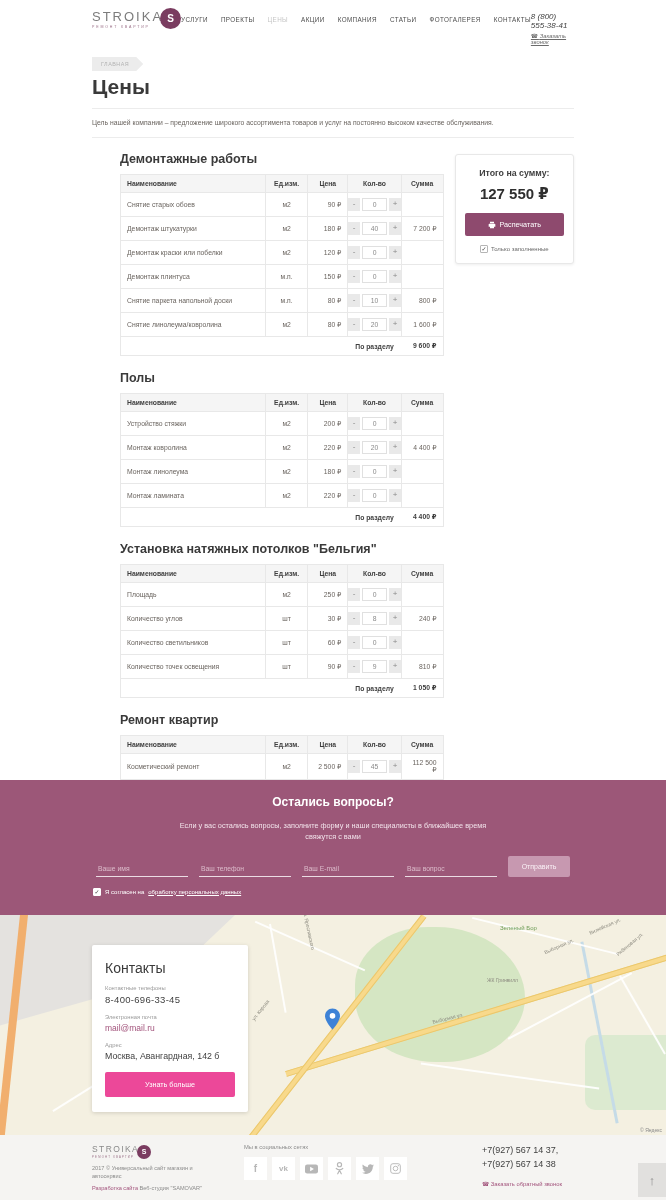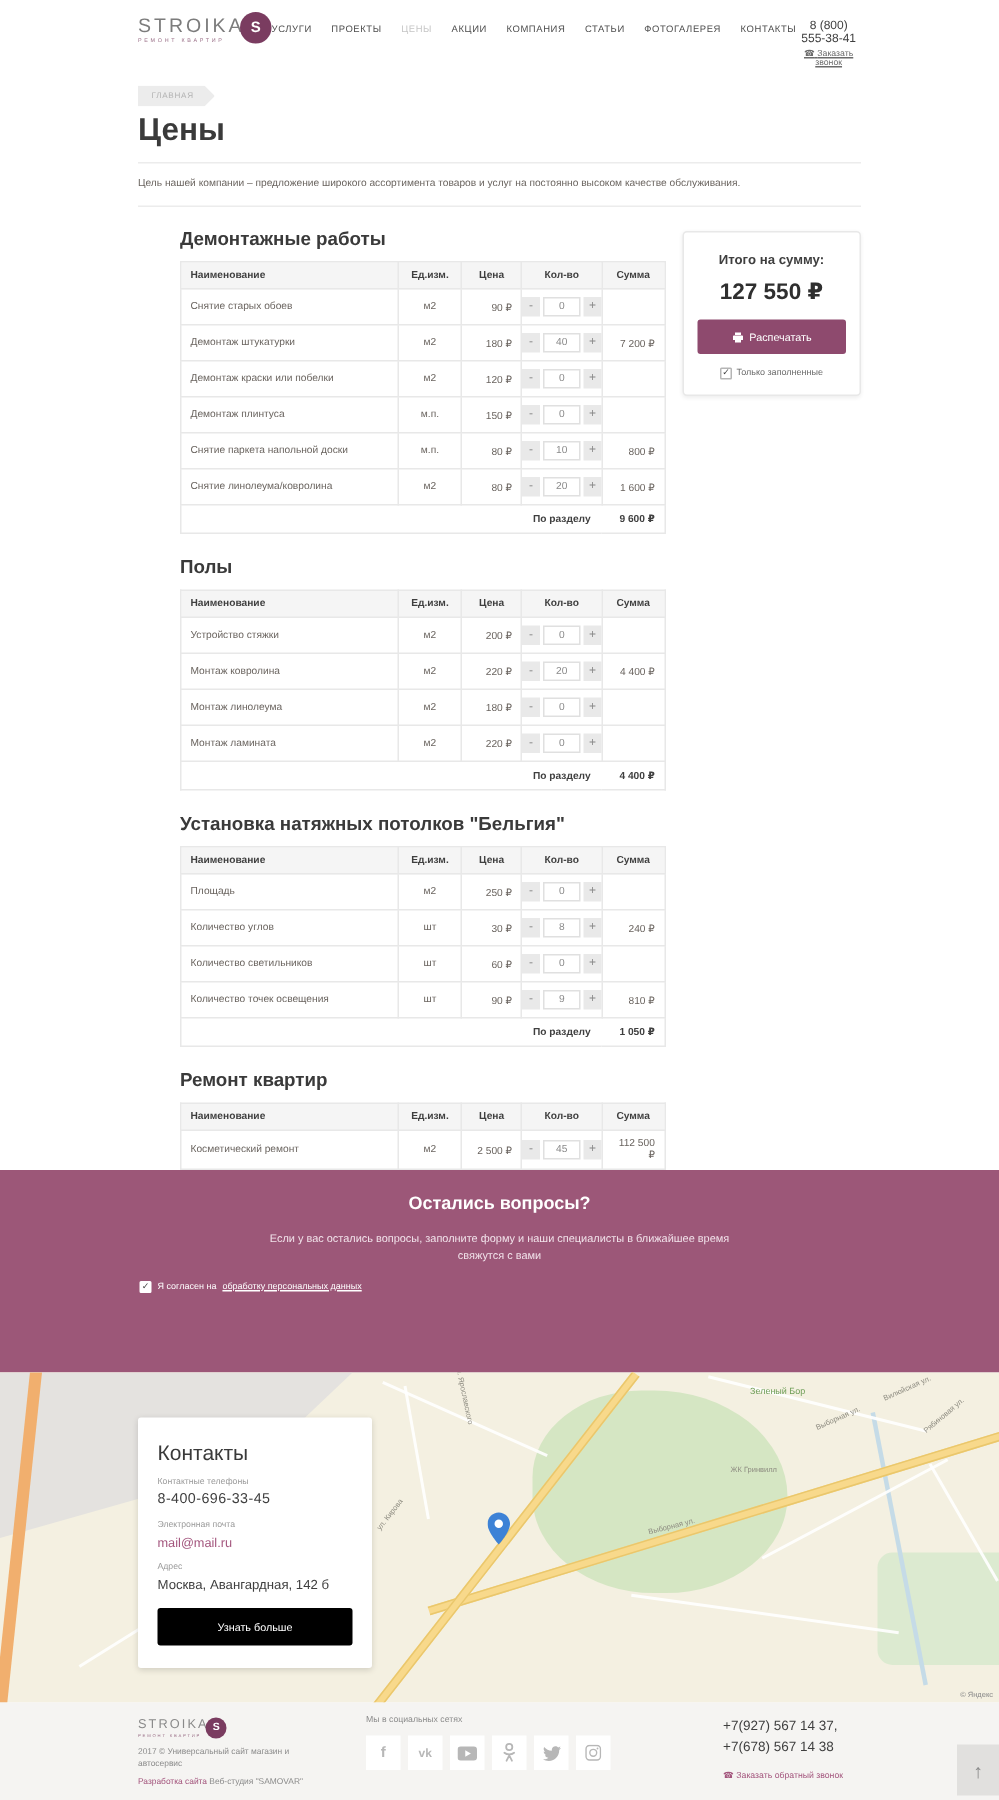--- a/index.html
+++ b/index.html
@@ -12,21 +12,21 @@
   .header-row { display:flex; align-items:flex-start; justify-content:space-between; }
   .logo { display:flex; align-items:center; cursor:pointer; }
   .logo-textwrap { text-align:left; }
   .logo-name { font-size:13px; letter-spacing:2px; color:#7c7c7c; font-weight:normal; }
   .logo-tagline { font-size:3.6px; letter-spacing:1.8px; color:#9b7088; margin-top:1px; }
   .logo-badge { width:21px; height:21px; border-radius:50%; background:#7a3c60; color:#fff;
     font-size:10px; font-weight:bold; display:flex; align-items:center; justify-content:center; margin-left:-3px; margin-top:-2px;}
   .main-nav { display:flex; gap:13px; margin-top:7px; }
   .nav-item { font-size:6.3px; letter-spacing:.4px; color:#4c4c4c; text-decoration:none; cursor:pointer; }
   .nav-item.active { color:#c6c6c6; cursor:default; }
-  .phone-block { text-align:center; margin-top:3px; width:84px; }
+  .phone-block { text-align:left; margin-top:3px; width:84px;font-style:italic; }
   .phone-number { font-size:8px; color:#3f3f3f; }
   .callback-link { display:inline-block; margin-top:3px; font-size:5.8px; color:#6b6b6b; text-decoration:underline; cursor:pointer; }
   .phone-icon { font-size:5.8px; color:#6b6b6b; }
 
   
   .breadcrumb-row { height:24px; padding-top:6px; }
   .crumb { display:inline-block; background:#ececec; color:#b3b3b3; font-size:5.4px; letter-spacing:.5px;
     padding:4px 14px 4px 9px; clip-path:polygon(0 0,calc(100% - 7px) 0,100% 50%,calc(100% - 7px) 100%,0 100%); cursor:pointer;}
 
   
@@ -92,21 +92,21 @@
   .map-label-area { font-size:6px; color:#6f9e58; }
   .map-pin { position:absolute; left:325px; top:93px; width:15px; height:22px; }
   .map-attr { position:absolute; right:4px; bottom:2px; font-size:5px; color:#8a8a8a; }
   .contact-card { position:absolute; left:92px; top:30px; width:156px; height:167px; background:#fff; border-radius:2px;
     box-shadow:0 1px 4px rgba(0,0,0,.15); padding:15px 13px; }
   .contact-title { font-size:14px; color:#3a3a3a; }
   .contact-label { font-size:5.8px; color:#9a9a9a; margin-top:9px; }
   .contact-phone { font-size:9.5px; color:#3f3f3f; margin-top:3px; letter-spacing:.3px; }
   .contact-email { font-size:8.5px; color:#a3557d; margin-top:3px; cursor:pointer; }
   .contact-address { font-size:8.8px; color:#3f3f3f; margin-top:3px; }
-  .more-button { margin-top:11px; width:100%; background:#000000; color:#fff; border:none; border-radius:2px;
+  .more-button { margin-top:11px; width:100%; background:#ec4899; color:#fff; border:none; border-radius:2px;
     font-size:7.2px; padding:8px 16px; cursor:pointer; font-family:inherit; }
 
   
   .site-footer { position:relative; height:65px; background:#f5f4f2; padding-top:9px; }
   .footer-cols { display:flex; width:482px; margin:0 auto; }
   .f-col1 { width:152px; }
   .f-logo { display:flex; align-items:center; cursor:pointer; }
   .f-logo-name { font-size:8.5px; letter-spacing:1.4px; color:#8a8a8a; }
   .f-logo-tagline { font-size:2.8px; letter-spacing:1.2px; color:#9b7088; margin-top:1px; }
   .f-badge { width:14px; height:14px; border-radius:50%; background:#7a3c60; color:#fff; font-size:7px; font-weight:bold;
@@ -469,20 +469,27 @@
             <span>Только заполненные</span>
           </div>
         </aside>
       </div>
     </div>
   </div>
 
   <section class="question-band">
     <div class="question-title">Остались вопросы?</div>
     <div class="question-sub">Если у вас остались вопросы, заполните форму и наши специалисты в ближайшее время свяжутся с вами</div>
+    <div class="question-form">
+      <input class="q-input" placeholder="Ваше имя" style="">
+      <input class="q-input" placeholder="Ваш телефон" style="">
+      <input class="q-input" placeholder="Ваш E-mail" style="">
+      <input class="q-input" placeholder="Ваш вопрос" style="">
+      <button class="submit-button">Отправить</button>
+    </div>
     <div class="agree-row">
       <span class="cbx" style="border-color:#fff;">✓</span>
       <span>Я согласен на</span>
       <span class="agree-link">обработку персональных данных</span>
     </div>
   </section>
 
   <section class="map-band">
     <div class="map-gray"></div>
     <div class="map-park"></div>
@@ -572,20 +579,20 @@
               <svg width="11" height="11" viewBox="0 0 24 24" fill="none" stroke="#b7b7b7" stroke-width="2">
                 <rect x="1.5" y="1.5" width="21" height="21" rx="5"></rect>
                 <circle cx="12" cy="12" r="5"></circle>
                 <circle cx="18.2" cy="5.8" r="1.3" fill="#b7b7b7" stroke="none"></circle>
               </svg>
             </div>
           </div>
       </div>
       <div class="f-col3">
         <div class="f-phone">+7(927) 567 14 37,</div>
-        <div class="f-phone">+7(678) 567 14 38</div>
+        <div class="f-phone">+7(927) 567 14 38</div>
         <span class="f-callback"><span>☎</span> <span>Заказать обратный звонок</span></span>
       </div>
     </div>
     <button class="scroll-top">↑</button>
   </footer>
 
 </div>
 
 </body></html>

